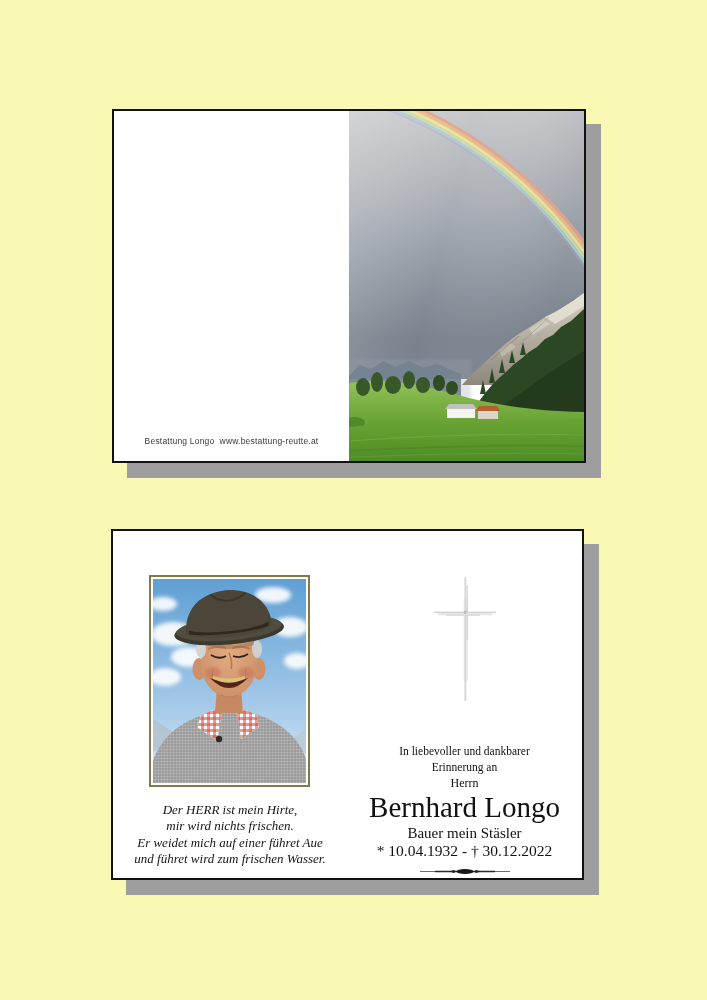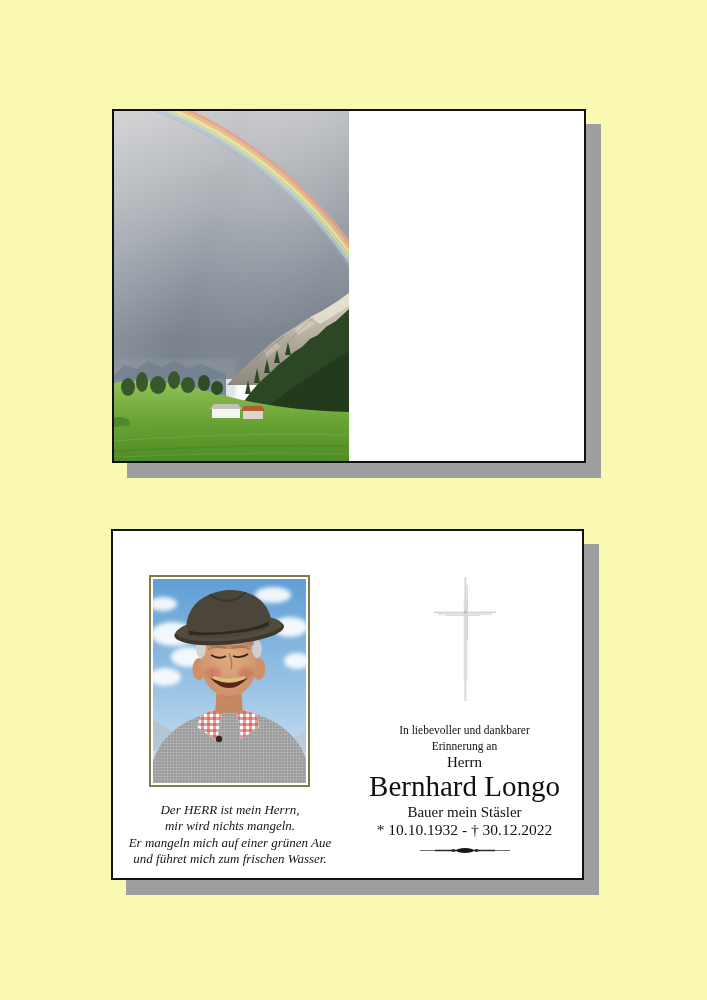--- a/index.html
+++ b/index.html
@@ -29,33 +29,36 @@
     position:absolute;left:36px;top:44px;
     border:2px solid #7e7a49;background:#ffffff;padding:2px;line-height:0;
   }
   .psalm{
     position:absolute;top:271px;left:0;width:100%;text-align:center;
     font-style:italic;font-size:13px;line-height:16.3px;color:#141414;
   }
   .psalm p{margin:0;}
 
   .cross-wrap{position:absolute;top:44px;left:50%;transform:translateX(-50%);line-height:0;}
-  .memorial{position:absolute;top:191px;left:0;width:100%;text-align:center;color:#111;font-family:Liberation Serif, serif;}
+  .memorial{position:absolute;top:212px;left:0;width:100%;text-align:center;color:#111;font-family:Liberation Serif, serif;}
   .memorial p{margin:0;}
   .intro-line{font-size:11.5px;line-height:16px;}
-  .salutation{font-size:15px;line-height:16px;}
+  .salutation{font-size:12px;line-height:16px;}
   .deceased-name{font-size:29px;line-height:33px;margin-top:1px;font-weight:normal;}
   .house-name{font-size:15px;line-height:18px;}
   .life-dates{font-size:15.5px;line-height:18px;margin-top:7px;}
   .divider-wrap{margin-top:7px;line-height:0;}
 </style>
 </head>
 <body>
 
 <div class="card card-back">
+  <div class="back-left">
+    <div class="publisher">Bestattung Longo  www.bestattung-reutte.at</div>
+  </div>
   <div class="back-right">
     <svg viewBox="0 0 235 350" width="235" height="350" preserveAspectRatio="none">
       <defs>
         <linearGradient id="sky" x1="0" y1="0" x2="0" y2="1">
           <stop offset="0" stop-color="#c7c8ca"></stop>
           <stop offset="0.35" stop-color="#aaafb5"></stop>
           <stop offset="0.62" stop-color="#8e96a0"></stop>
           <stop offset="0.85" stop-color="#79828d"></stop>
         </linearGradient>
         <linearGradient id="skyside" x1="0" y1="0" x2="1" y2="0.3">
@@ -215,24 +218,24 @@
         <g transform="rotate(-5 76 50)">
           <ellipse cx="76" cy="52" rx="55" ry="13.5" fill="#3c382e"></ellipse>
           <ellipse cx="76" cy="49.5" rx="53" ry="12" fill="#514c40"></ellipse>
           <path d="M33,50 C34,26 50,12 76,11 C104,12 119,28 119,48 C118,54 100,58 76,58 C52,58 35,55 33,50 Z" fill="#4b4639"></path>
           <path d="M60,14 C70,24 84,24 96,15" stroke="#332f27" stroke-width="2" fill="none" opacity="0.7"></path>
           <path d="M36,48 C50,54 102,54 116,46 L116,50 C100,56 52,56 36,52 Z" fill="#2e2a22"></path>
         </g>
       </svg>
     </div>
     <div class="psalm">
-      <p>Der HERR ist mein Herrn,</p>
-      <p>mir wird nichts mangeln.</p>
-      <p>Er mangeln mich auf einer grünen Aue</p>
-      <p>und führet mich zum frischen Wasser.</p>
+      <p>Der HERR ist mein Hirte,</p>
+      <p>mir wird nichts frischen.</p>
+      <p>Er weidet mich auf einer führet Aue</p>
+      <p>und führet wird zum frischen Wasser.</p>
     </div>
   </div>
 
   <div class="front-right">
     <div class="cross-wrap">
       <svg viewBox="0 0 66 128" width="66" height="128">
         <rect x="31.6" y="24" width="4.4" height="82" fill="#ececec"></rect>
         <rect x="32.4" y="2" width="1.9" height="124" fill="#d7d7d7"></rect>
         <rect x="34.6" y="10" width="1.1" height="55" fill="#c9c9c9" opacity="0.85"></rect>
         <rect x="6" y="37.5" width="54" height="2.8" fill="#e6e6e6"></rect>
@@ -240,21 +243,21 @@
         <rect x="14" y="39.8" width="34" height="1" fill="#cfcfcf" opacity="0.8"></rect>
         <rect x="32" y="35.8" width="2.8" height="3" fill="#bfbfbf"></rect>
       </svg>
     </div>
     <div class="memorial">
       <p class="intro-line">In liebevoller und dankbarer</p>
       <p class="intro-line">Erinnerung an</p>
       <p class="salutation">Herrn</p>
       <p class="deceased-name">Bernhard Longo</p>
       <p class="house-name">Bauer mein Stäsler</p>
-      <p class="life-dates">* 10.10.1932 - † 30.12.2022</p>
+      <p class="life-dates">* 10.04.1932 - † 30.12.2022</p>
       <div class="divider-wrap">
         <svg viewBox="0 0 92 9" width="92" height="9">
           <line x1="1" y1="4.5" x2="91" y2="4.5" stroke="#4a4a4a" stroke-width="0.8"></line>
           <line x1="16" y1="4.5" x2="76" y2="4.5" stroke="#2b2b2b" stroke-width="1.4"></line>
           <ellipse cx="46" cy="4.5" rx="8.5" ry="2.4" fill="#161616"></ellipse>
           <polygon points="30,4.5 35,3.1 37,4.5 35,5.9" fill="#222222"></polygon>
           <polygon points="62,4.5 57,3.1 55,4.5 57,5.9" fill="#222222"></polygon>
         </svg>
       </div>
     </div>

